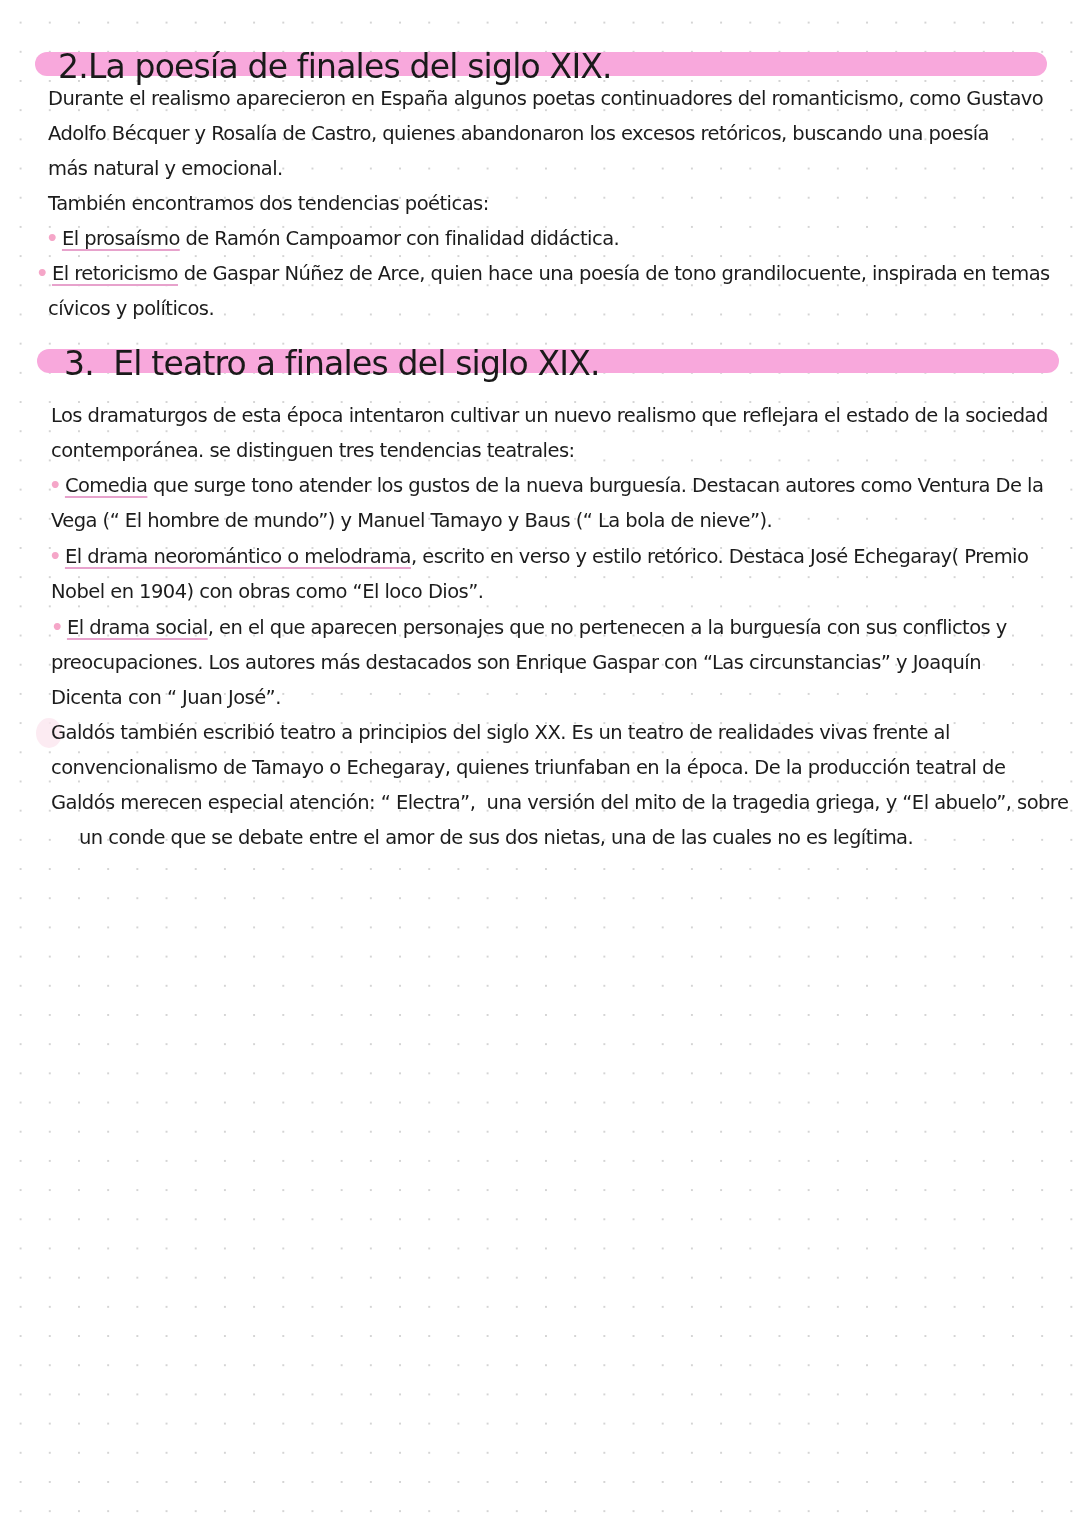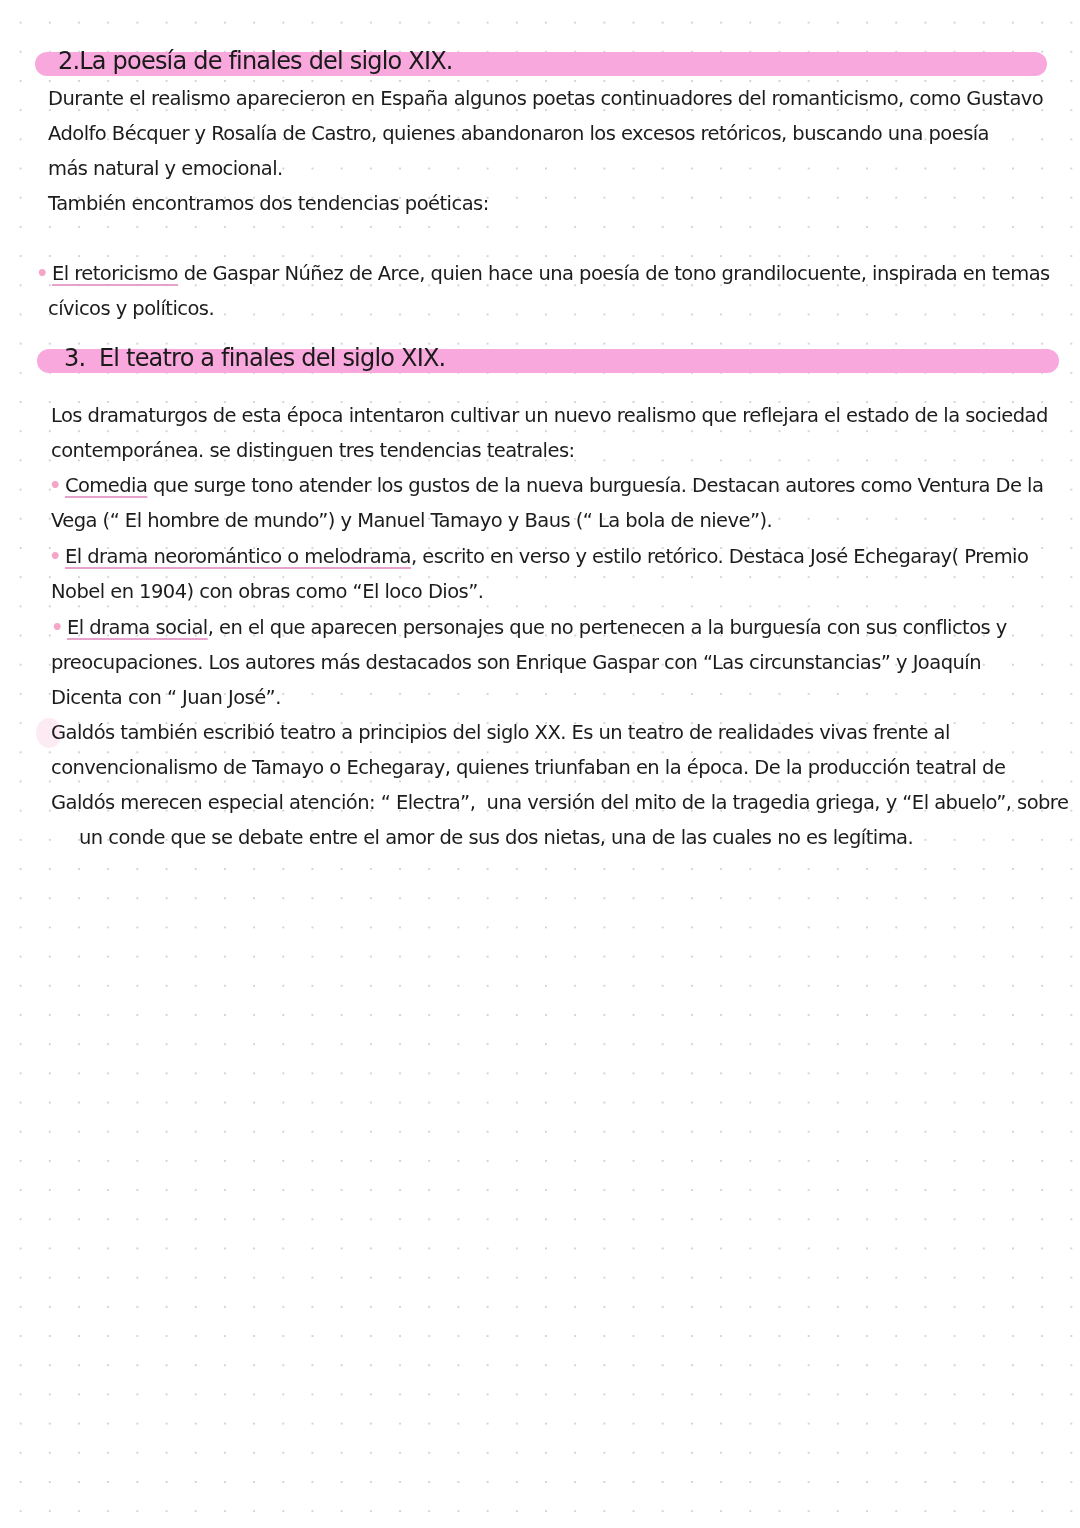--- a/index.html
+++ b/index.html
@@ -26,21 +26,21 @@
       height: 1528px;
     }
     .header-bar {
       position: absolute;
       background: #f8a8dc;
       border-radius: 14px;
       height: 24px;
     }
     .header-text {
       position: absolute;
-      font-size: 24px;
+      font-size: 33px;
       letter-spacing: -0.8px;
       color: #1a1a1a;
       white-space: nowrap;
       font-family: "DejaVu Sans", sans-serif;
     }
     .line {
       position: absolute;
       font-size: 19.5px;
       letter-spacing: -0.55px;
       white-space: nowrap;
@@ -75,20 +75,23 @@
 <div class="page">
 
   <div class="header-bar" style="left:35px; top:52px; width:1012px;"></div>
   <div class="header-text" style="left:58px; top:47px;">2.La poesía de finales del siglo XIX.</div>
 
   <div class="line" style="left:48px; top:87px;">Durante el realismo aparecieron en España algunos poetas continuadores del romanticismo, como Gustavo</div>
   <div class="line" style="left:48px; top:122px;">Adolfo Bécquer y Rosalía de Castro, quienes abandonaron los excesos retóricos, buscando una poesía</div>
   <div class="line" style="left:48px; top:157px;">más natural y emocional.</div>
   <div class="line" style="left:48px; top:192px;">También encontramos dos tendencias poéticas:</div>
 
+  <div class="line" style="left:46px; top:227px;">
+    <span class="bullet">•</span><span class="u">El prosaísmo</span><span> de Ramón Campoamor con finalidad didáctica.</span>
+  </div>
   <div class="line" style="left:36px; top:262px;">
     <span class="bullet">•</span><span class="u">El retoricismo</span><span> de Gaspar Núñez de Arce, quien hace una poesía de tono grandilocuente, inspirada en temas</span>
   </div>
   <div class="line" style="left:48px; top:297px;">cívicos y políticos.</div>
 
   <div class="header-bar" style="left:37px; top:349px; width:1022px;"></div>
   <div class="header-text" style="left:64px; top:344px; white-space:pre;">3.  El teatro a finales del siglo XIX.</div>
 
   <div class="line" style="left:51px; top:404px;">Los dramaturgos de esta época intentaron cultivar un nuevo realismo que reflejara el estado de la sociedad</div>
   <div class="line" style="left:51px; top:439px;">contemporánea. se distinguen tres tendencias teatrales:</div>

